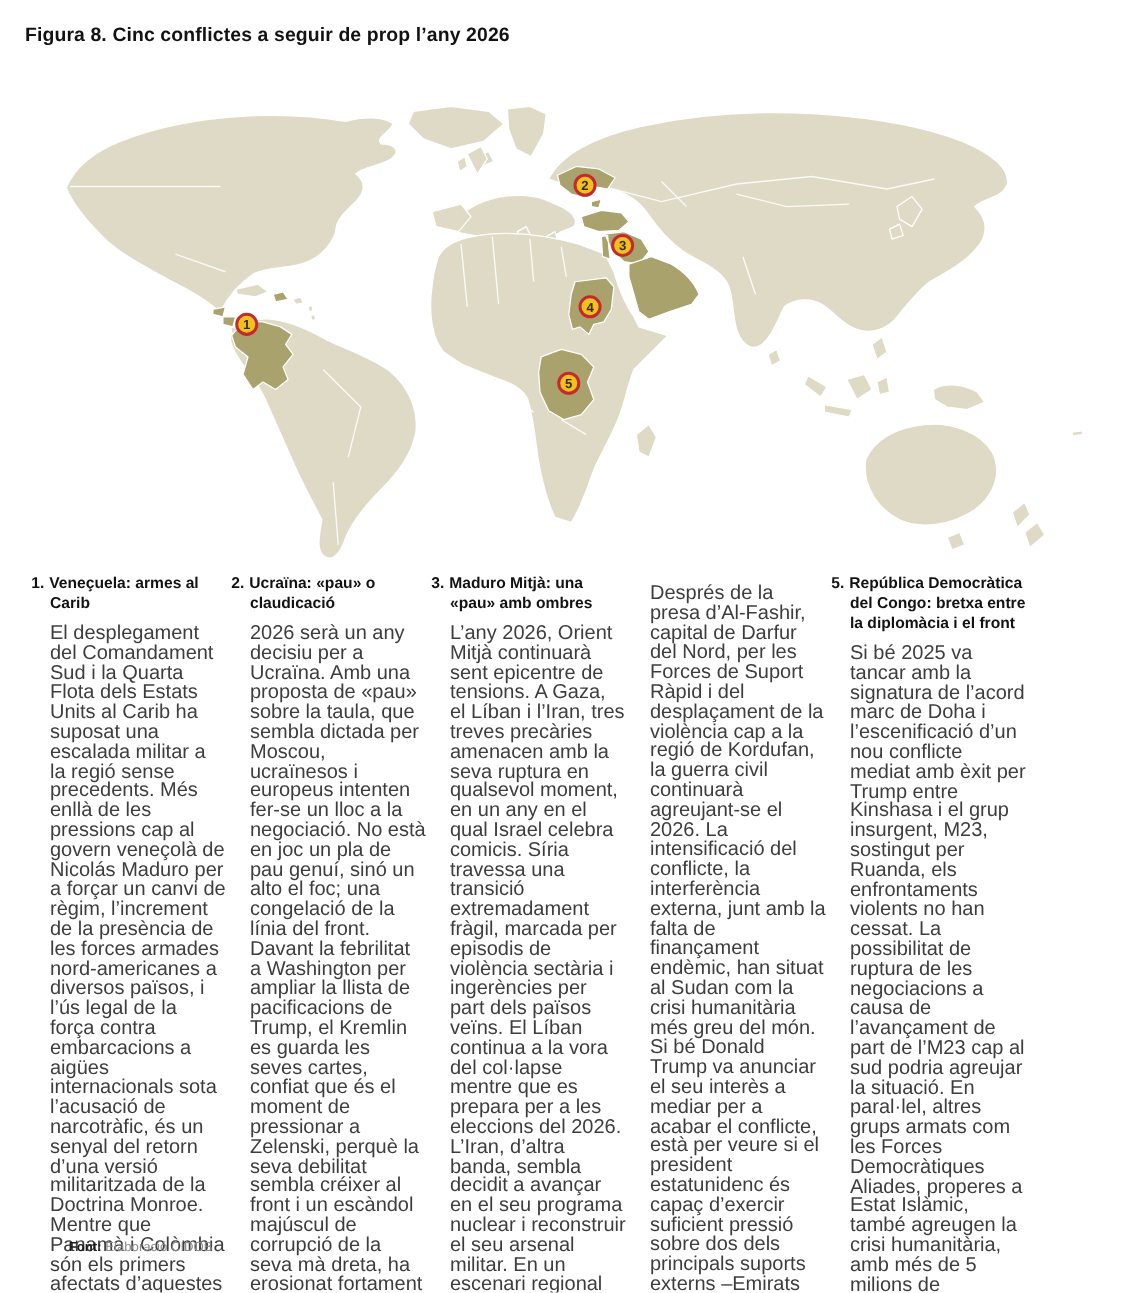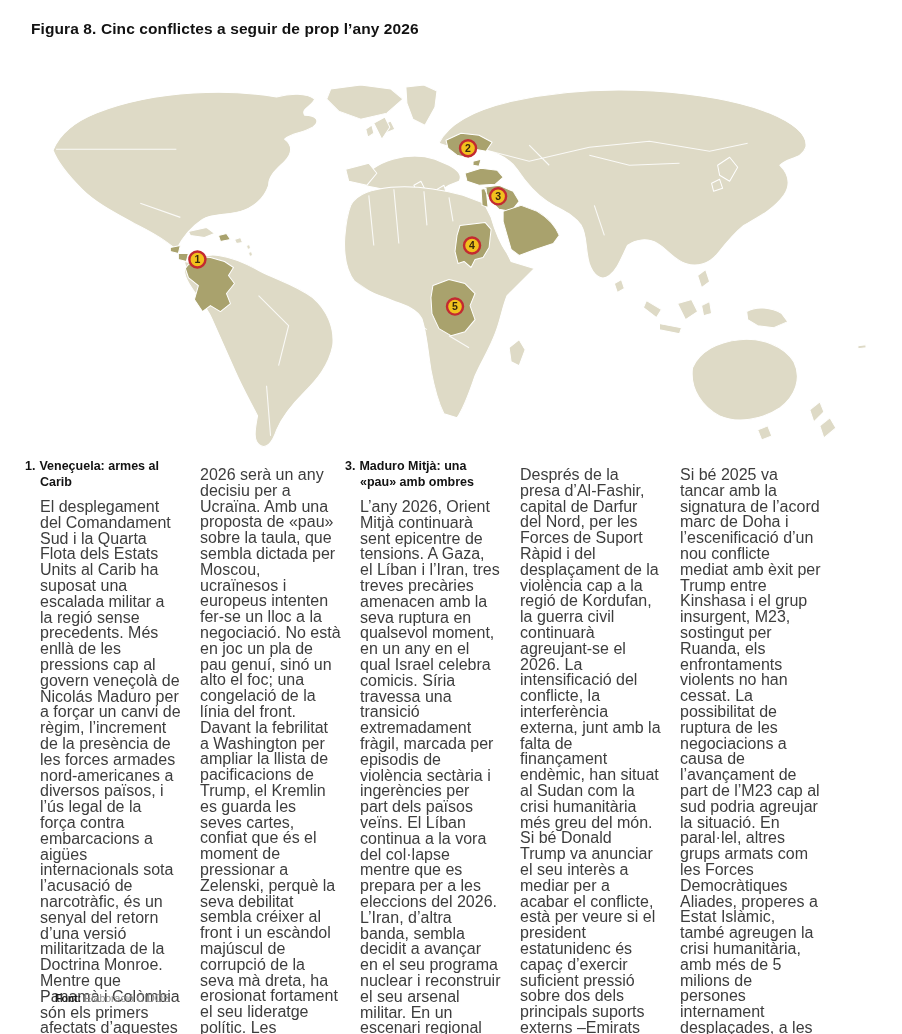--- a/index.html
+++ b/index.html
@@ -1,18 +1,18 @@
 <!DOCTYPE html>
 <html><head>
 <meta charset="utf-8">
 <style>
   html,body{margin:0;padding:0;background:#ffffff;}
   body{width:902px;height:1034px;position:relative;overflow:hidden;
        font-family:"Liberation Sans",sans-serif;color:#1a1a1a;}
-  .figure-title{position:absolute;left:31px;top:20px;margin:0;
+  .figure-title{position:absolute;left:20px;top:20px;margin:0;
        font-size:15.5px;font-weight:bold;letter-spacing:.1px;color:#121212;}
   .map-wrap{position:absolute;left:28px;top:84px;width:852px;height:368px;}
   .map-wrap svg{display:block;width:100%;height:100%;}
   .land{fill:#DEDAC6;stroke:#ffffff;stroke-width:1;stroke-linejoin:round;}
   .hl{fill:#A9A26D;stroke:#ffffff;stroke-width:1;stroke-linejoin:round;}
   .border{fill:none;stroke:#ffffff;stroke-width:1.1;opacity:.85;}
   .marker-circle{fill:#F2C11D;stroke:#C32A30;stroke-width:2.4;}
   .marker-num{font-family:"Liberation Sans",sans-serif;font-size:10.5px;
        font-weight:bold;fill:#3a2a0a;text-anchor:middle;}
   .columns{position:absolute;left:25px;top:458px;width:860px;
@@ -99,29 +99,31 @@
     </g>
   </svg>
 </div>
 
 <div class="columns">
   <div class="col">
     <h3><span class="num">1.</span><span>Veneçuela: armes al Carib</span></h3>
     <p>El desplegament del Comandament Sud i la Quarta Flota dels Estats Units al Carib ha suposat una escalada militar a la regió sense precedents. Més enllà de les pressions cap al govern veneçolà de Nicolás Maduro per a forçar un canvi de règim, l’increment de la presència de les forces armades nord-americanes a diversos països, i l’ús legal de la força contra embarcacions a aigües internacionals sota l’acusació de narcotràfic, és un senyal del retorn d’una versió militaritzada de la Doctrina Monroe. Mentre que Panamà i Colòmbia són els primers afectats d’aquestes accions més enllà de Veneçuela, tota la regió sentirà els ecos de la política estatunidenca.</p>
   </div>
   <div class="col">
+    <h3><span class="num">2.</span><span>Ucraïna: «pau» o claudicació</span></h3>
     <p>2026 serà un any decisiu per a Ucraïna. Amb una proposta de «pau» sobre la taula, que sembla dictada per Moscou, ucraïnesos i europeus intenten fer-se un lloc a la negociació. No està en joc un pla de pau genuí, sinó un alto el foc; una congelació de la línia del front. Davant la febrilitat a Washington per ampliar la llista de pacificacions de Trump, el Kremlin es guarda les seves cartes, confiat que és el moment de pressionar a Zelenski, perquè la seva debilitat sembla créixer al front i un escàndol majúscul de corrupció de la seva mà dreta, ha erosionat fortament el seu lideratge polític. Les negociacions no avançaran si no es discuteixen garanties de seguretat serioses per a Ucraïna.</p>
   </div>
   <div class="col">
     <h3><span class="num">3.</span><span>Maduro Mitjà: una «pau» amb ombres</span></h3>
     <p>L’any 2026, Orient Mitjà continuarà sent epicentre de tensions. A Gaza, el Líban i l’Iran, tres treves precàries amenacen amb la seva ruptura en qualsevol moment, en un any en el qual Israel celebra comicis. Síria travessa una transició extremadament fràgil, marcada per episodis de violència sectària i ingerències per part dels països veïns. El Líban continua a la vora del col·lapse mentre que es prepara per a les eleccions del 2026. L’Iran, d’altra banda, sembla decidit a avançar en el seu programa nuclear i reconstruir el seu arsenal militar. En un escenari regional cada cop més volàtil, qualsevol espurna pot desencadenar un o diversos esclats de violència.</p>
   </div>
   <div class="col">
     <p>Després de la presa d’Al-Fashir, capital de Darfur del Nord, per les Forces de Suport Ràpid i del desplaçament de la violència cap a la regió de Kordufan, la guerra civil continuarà agreujant-se el 2026. La intensificació del conflicte, la interferència externa, junt amb la falta de finançament endèmic, han situat al Sudan com la crisi humanitària més greu del món. Si bé Donald Trump va anunciar el seu interès a mediar per a acabar el conflicte, està per veure si el president estatunidenc és capaç d’exercir suficient pressió sobre dos dels principals suports externs –Emirats Àrabs Units i Egipte– per a alleujar la violència i crear un canvi de rumb a la guerra.</p>
   </div>
   <div class="col">
+    <h3><span class="num">5.</span><span>República Democràtica del Congo: bretxa entre la diplomàcia i el front</span></h3>
     <p>Si bé 2025 va tancar amb la signatura de l’acord marc de Doha i l’escenificació d’un nou conflicte mediat amb èxit per Trump entre Kinshasa i el grup insurgent, M23, sostingut per Ruanda, els enfrontaments violents no han cessat. La possibilitat de ruptura de les negociacions a causa de l’avançament de part de l’M23 cap al sud podria agreujar la situació. En paral·lel, altres grups armats com les Forces Democràtiques Aliades, properes a Estat Islàmic, també agreugen la crisi humanitària, amb més de 5 milions de persones internament desplaçades, a les zones de Kivu del Nord i del Sud, a l’est del país.</p>
   </div>
 </div>
 
 <div class="source">
   <span class="source-label">Font:</span><span class="source-text">Elaboració CIDOB</span>
 </div>
 
 </body></html>

